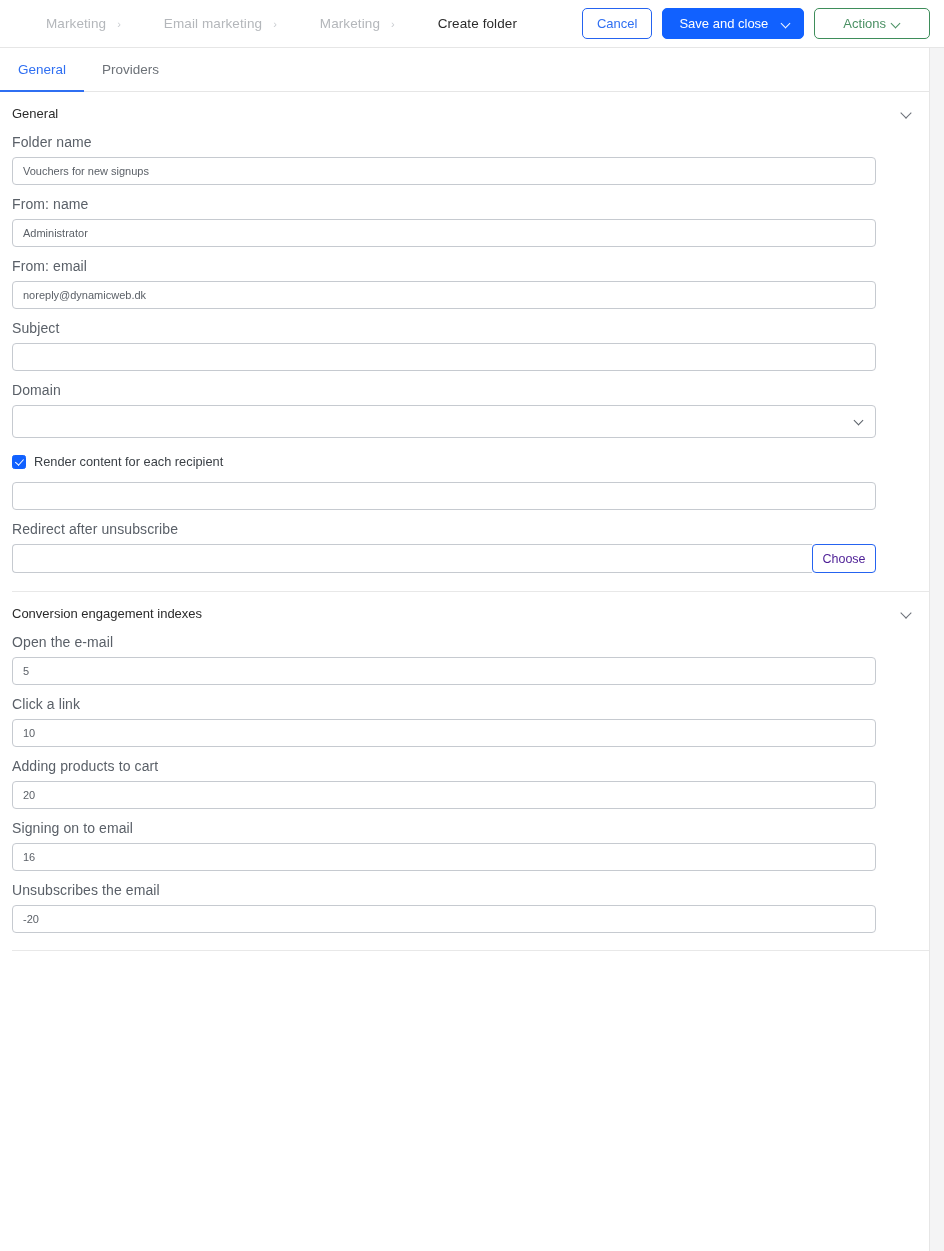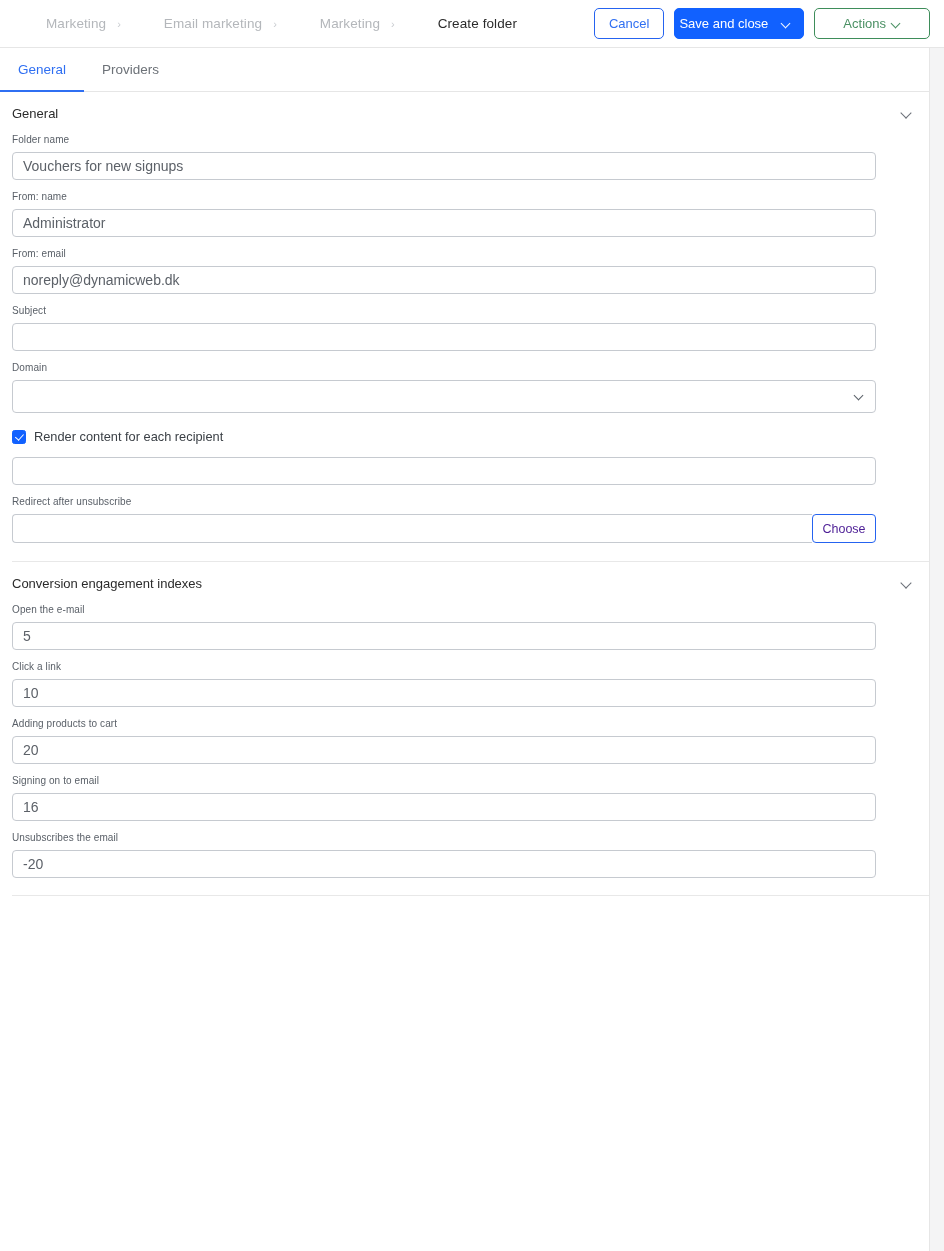--- a/index.html
+++ b/index.html
@@ -80,21 +80,21 @@
 
   .btn-cancel {
     height: 31px;
     padding: 0 14px;
     border: 1px solid #2563f0;
     color: #2f6ff2;
   }
 
   .btn-save {
     height: 31px;
-    padding: 0 12px 0 4px;
+    padding: 0 12px 0 16px;
     border: 1px solid #1161ff;
     background: #1161ff;
     color: #ffffff;
     gap: 14px;
   }
   .btn-save .caret { opacity: .95; }
 
   .btn-actions {
     height: 31px;
     padding: 0 28px;
@@ -175,35 +175,35 @@
     width: 7px; height: 7px;
     border-right: 1.3px solid #6b7078;
     border-bottom: 1.3px solid #6b7078;
     transform: rotate(45deg);
   }
 
   .field { padding-top: 11px; }
 
   .field-label {
     display: block;
-    font-size: 10px;
+    font-size: 14px;
     color: #5a6068;
     margin-bottom: 7px;
     letter-spacing: .1px;
   }
 
   .input {
     display: block;
     width: 864px;
     height: 28px;
     border: 1px solid #c6cad0;
     border-radius: 4px;
     background: #ffffff;
     font-family: "Liberation Sans", sans-serif;
-    font-size: 14px;
+    font-size: 11px;
     color: #5c6168;
     padding: 0 10px;
     outline: none;
   }
   .input::placeholder { color: #9aa0a6; }
 
   textarea.input {
     height: 66px;
     padding: 7px 10px;
     resize: vertical;

